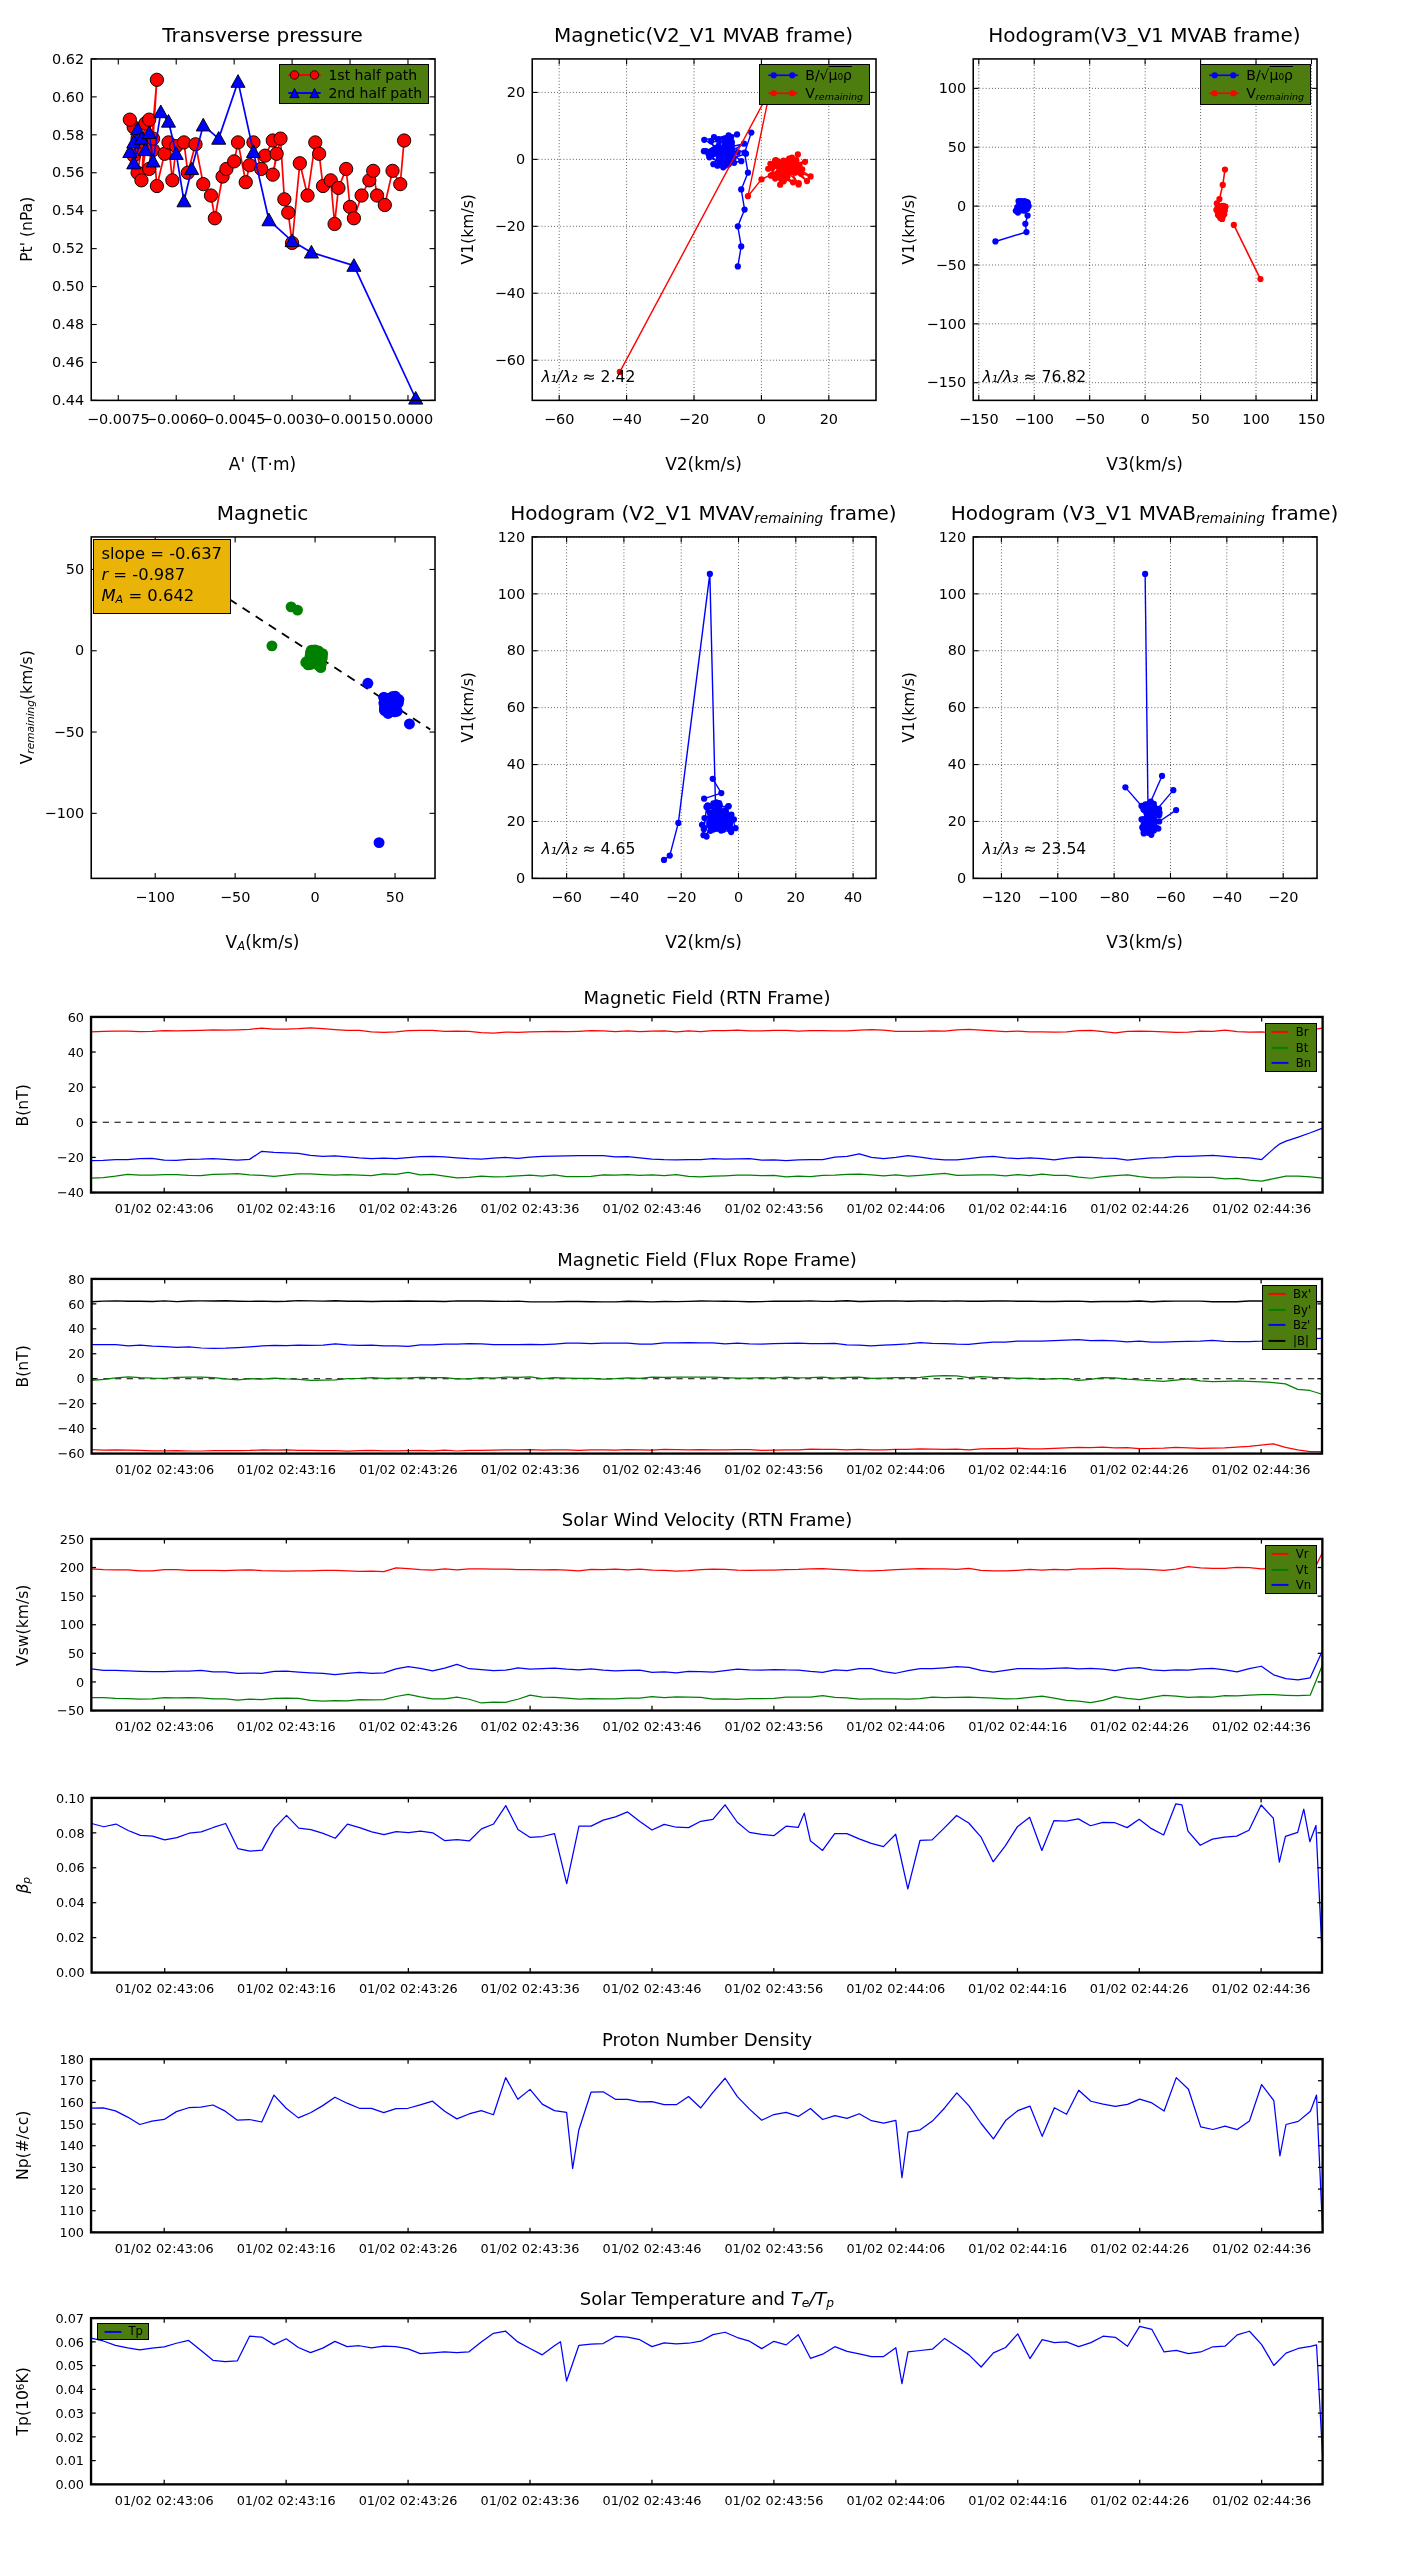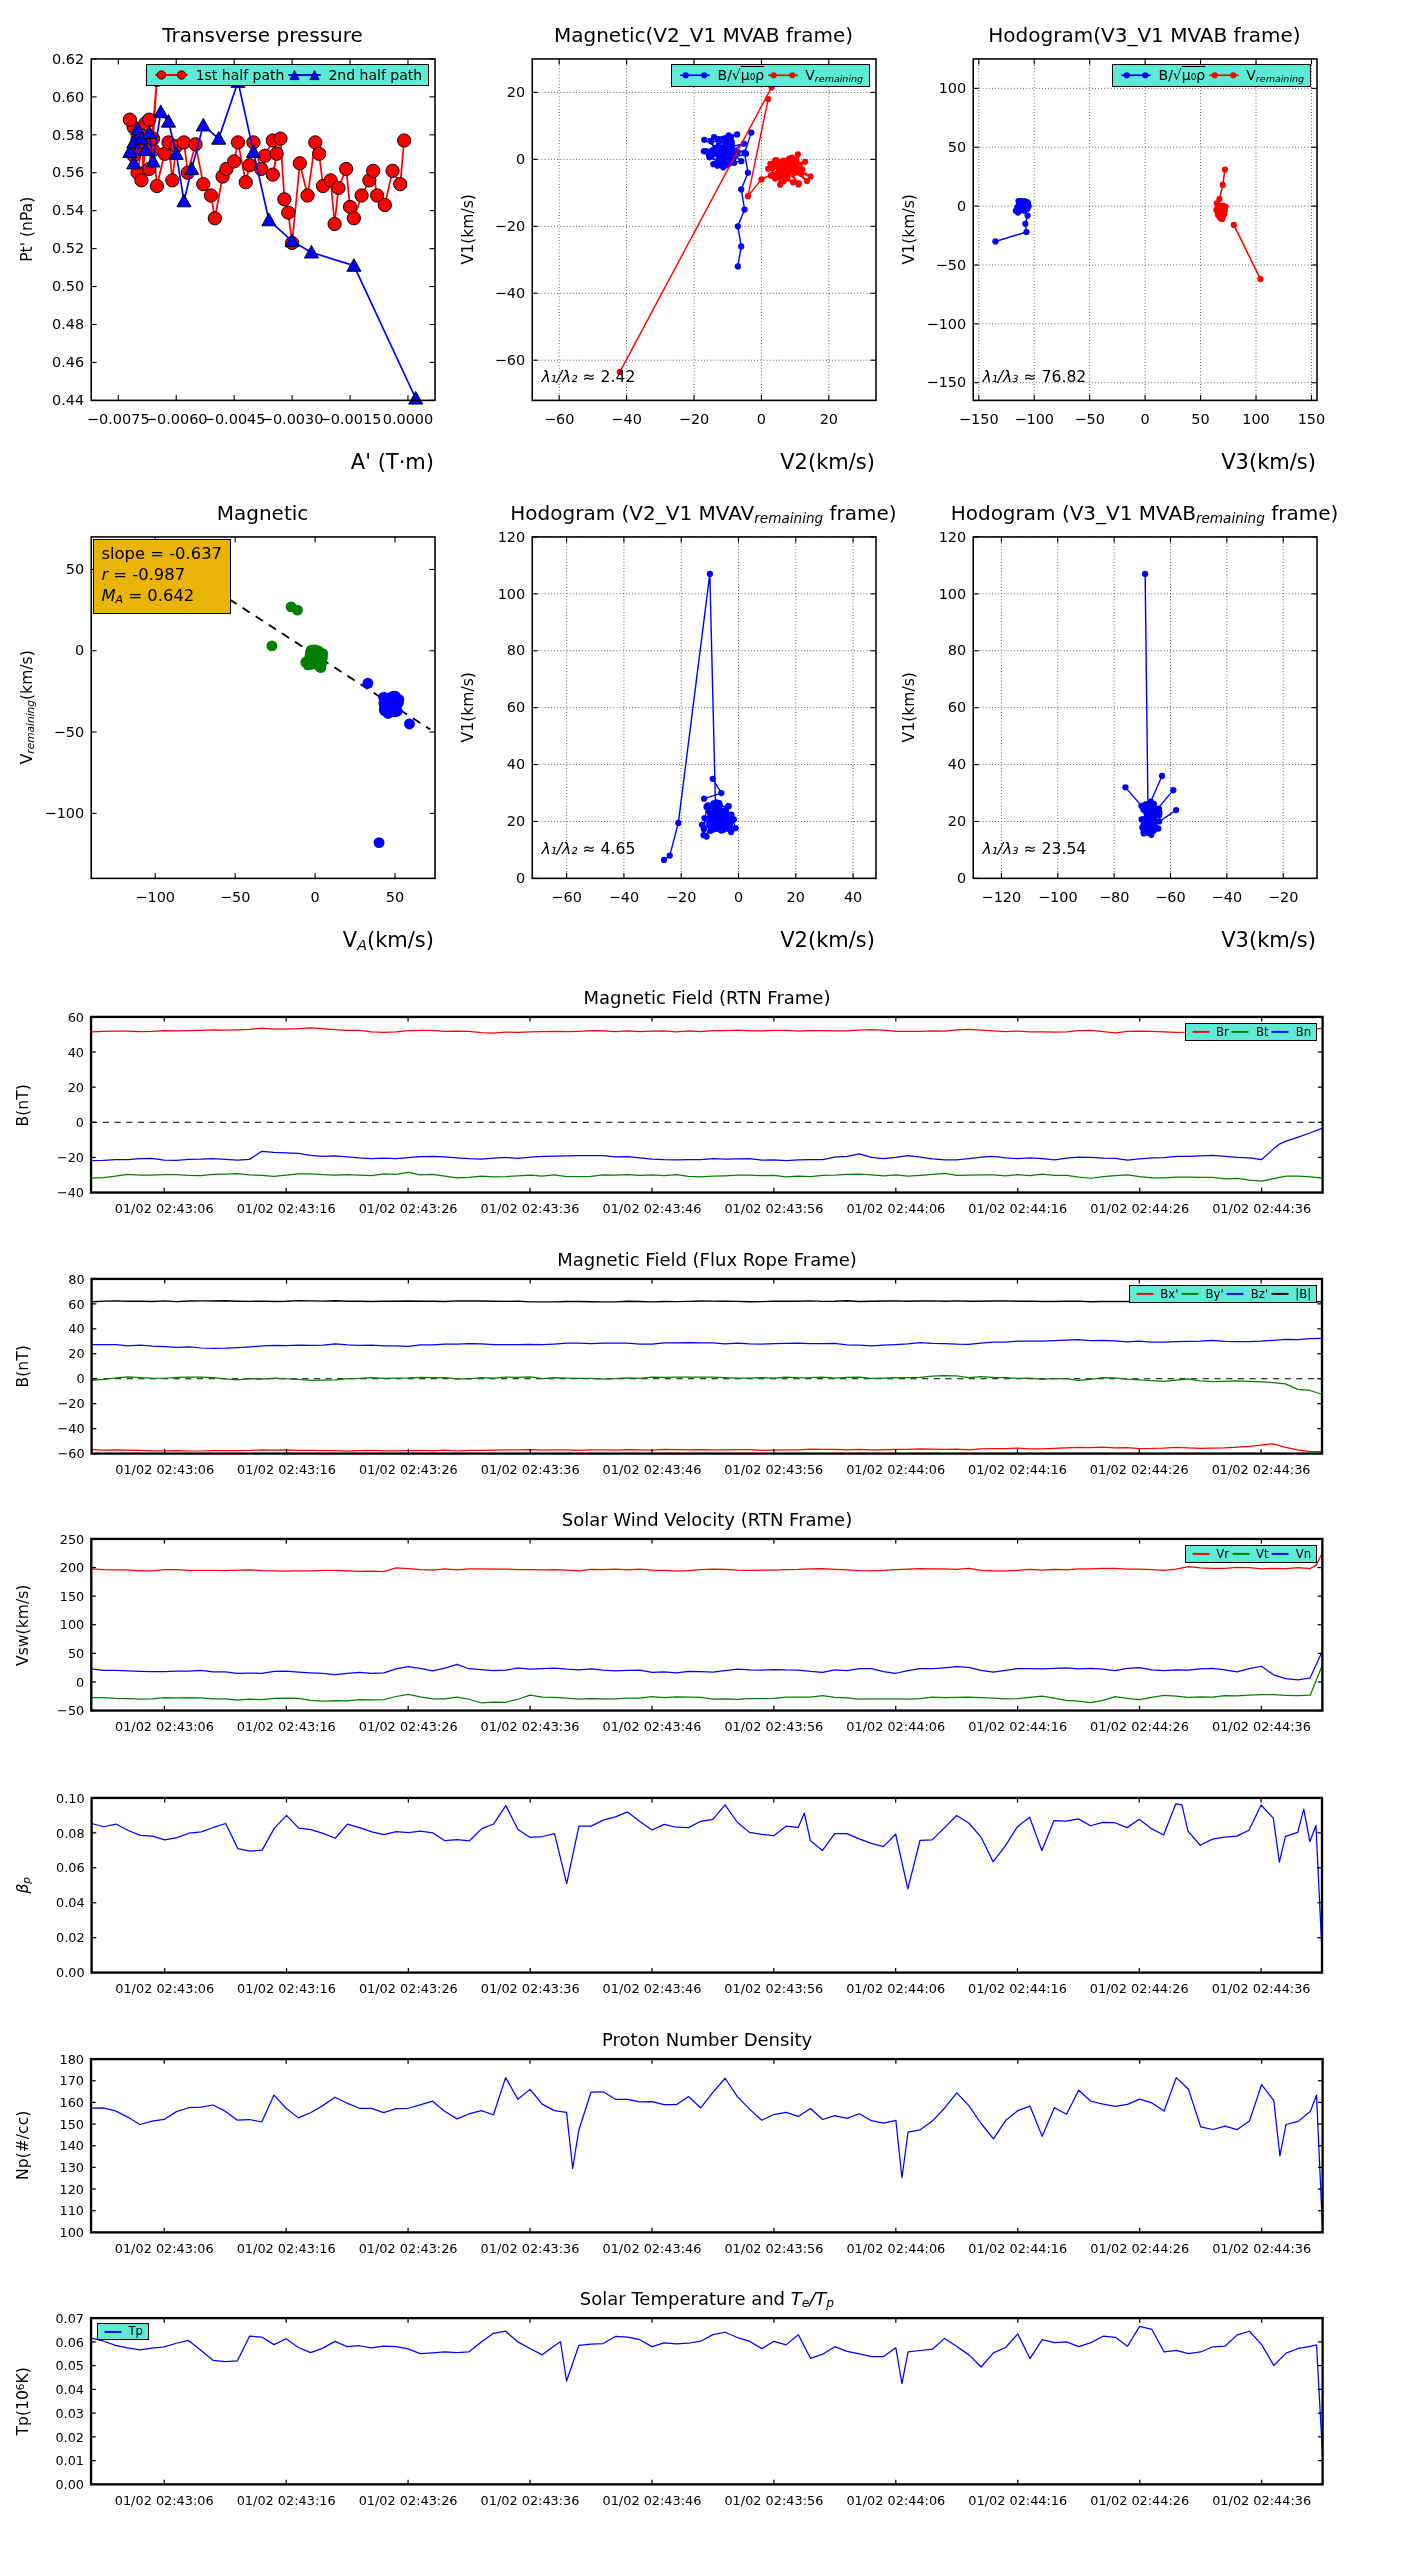--- a/index.html
+++ b/index.html
@@ -3,29 +3,29 @@
 <meta charset="utf-8">
 <style>
   html,body{margin:0;padding:0}
   body{width:1405px;height:2576px;background:#ffffff;position:relative;
        font-family:"DejaVu Sans","Liberation Sans",sans-serif;color:#000}
   .chart{position:absolute}
   svg.plot{position:absolute;pointer-events:none}
   svg text{font-family:"DejaVu Sans","Liberation Sans",sans-serif;fill:#000}
   .title{position:absolute;left:-62px;right:-62px;top:-36px;text-align:center;font-size:20px;white-space:nowrap}
   .ts .title{top:-30px;font-size:18px}
-  .xlabel{position:absolute;left:0;right:0;bottom:-75px;text-align:right;font-size:21px}
+  .xlabel{position:absolute;left:0;right:0;bottom:-75px;text-align:center;font-size:17px}
   .ylabel{position:absolute;left:-72px;top:0;bottom:0;width:15.6px;display:flex;align-items:center;justify-content:center}
   .ts .ylabel{left:-76px}
   .ylabel>span{transform:rotate(-90deg);white-space:nowrap;font-size:15.6px;display:block}
   .sub{font-size:68%;font-style:italic;vertical-align:-16%}
   .sup{font-size:68%;vertical-align:38%}
   .it{font-style:italic}
   .ov{text-decoration:overline}
-  .legend{position:absolute;background:#5eead4;border:1.6px solid #000;padding:2.3px 6.2px;display:flex;flex-direction:row;gap:1.6px;z-index:5}
+  .legend{position:absolute;background:#4d7c0f;border:1.6px solid #000;padding:2.3px 6.2px;display:flex;flex-direction:column;gap:1.6px;z-index:5}
   .lrow{display:flex;align-items:center;gap:5.5px}
   .llab{font-size:14px;white-space:nowrap}
   .ts-legend{padding:0.8px 4.7px}
   .ts-legend .llab{font-size:11.7px}
   .annotation{position:absolute;font-size:15.6px;white-space:nowrap;z-index:4}
   .statbox{position:absolute;left:1.6px;top:1.6px;background:#eab308;border:1.6px solid #000;
            padding:3.1px 7.8px 4.7px 7.8px;font-size:16.4px;line-height:1.3;z-index:5}
 </style>
 </head>
 <body>

